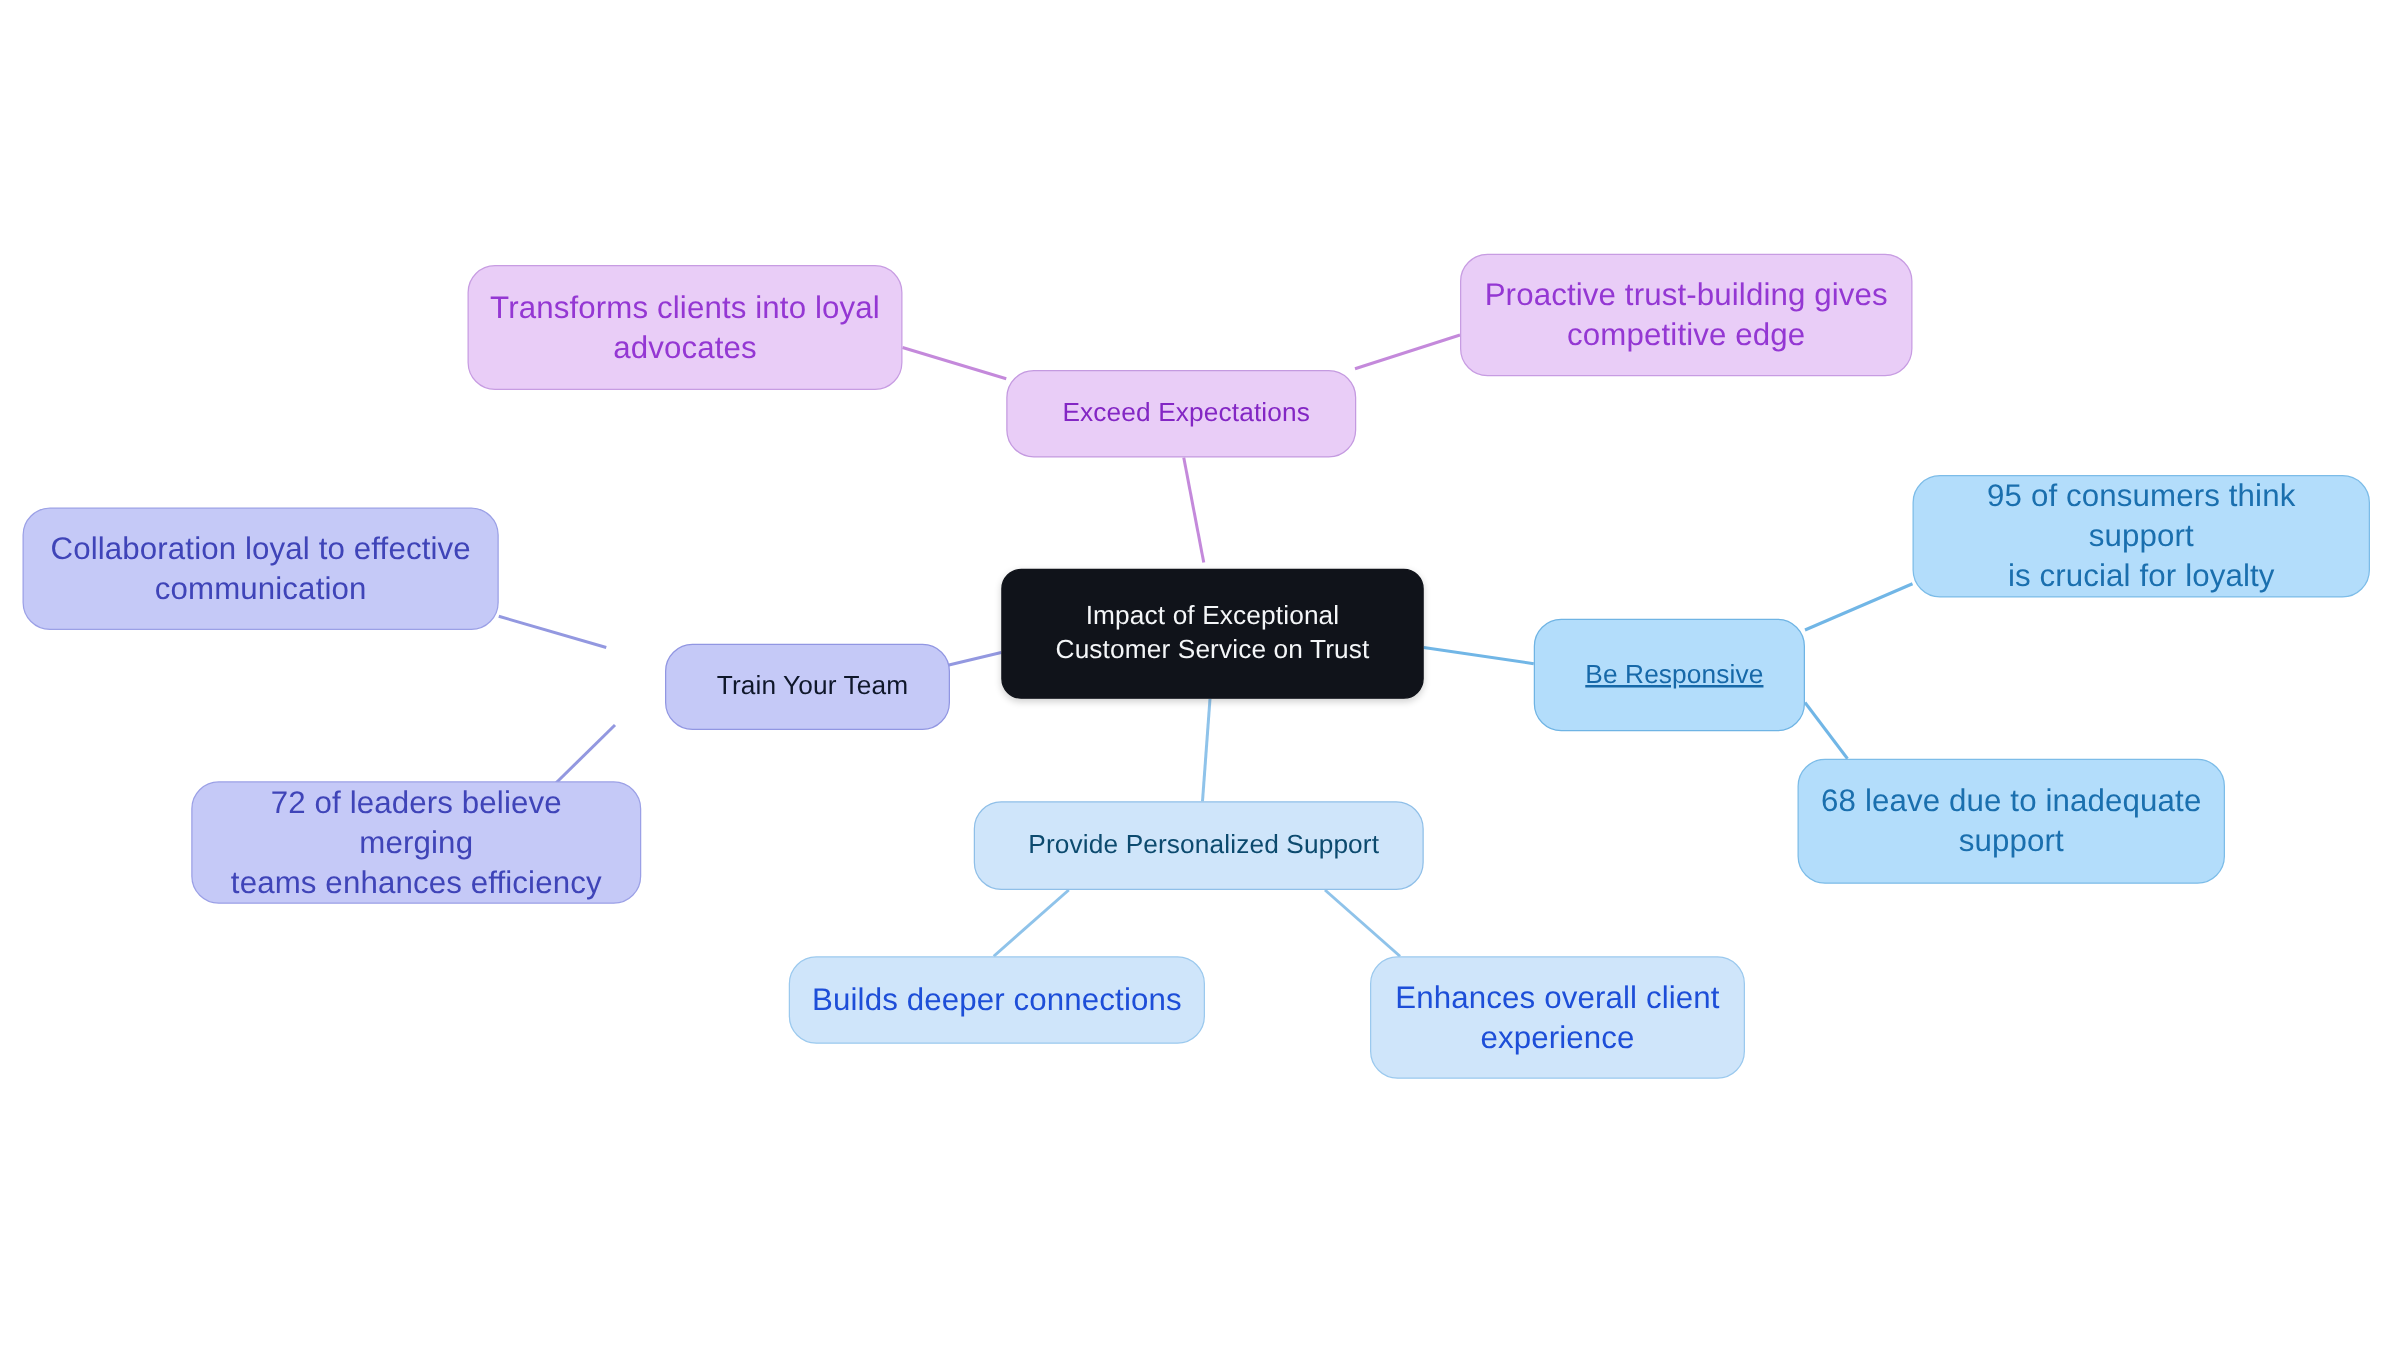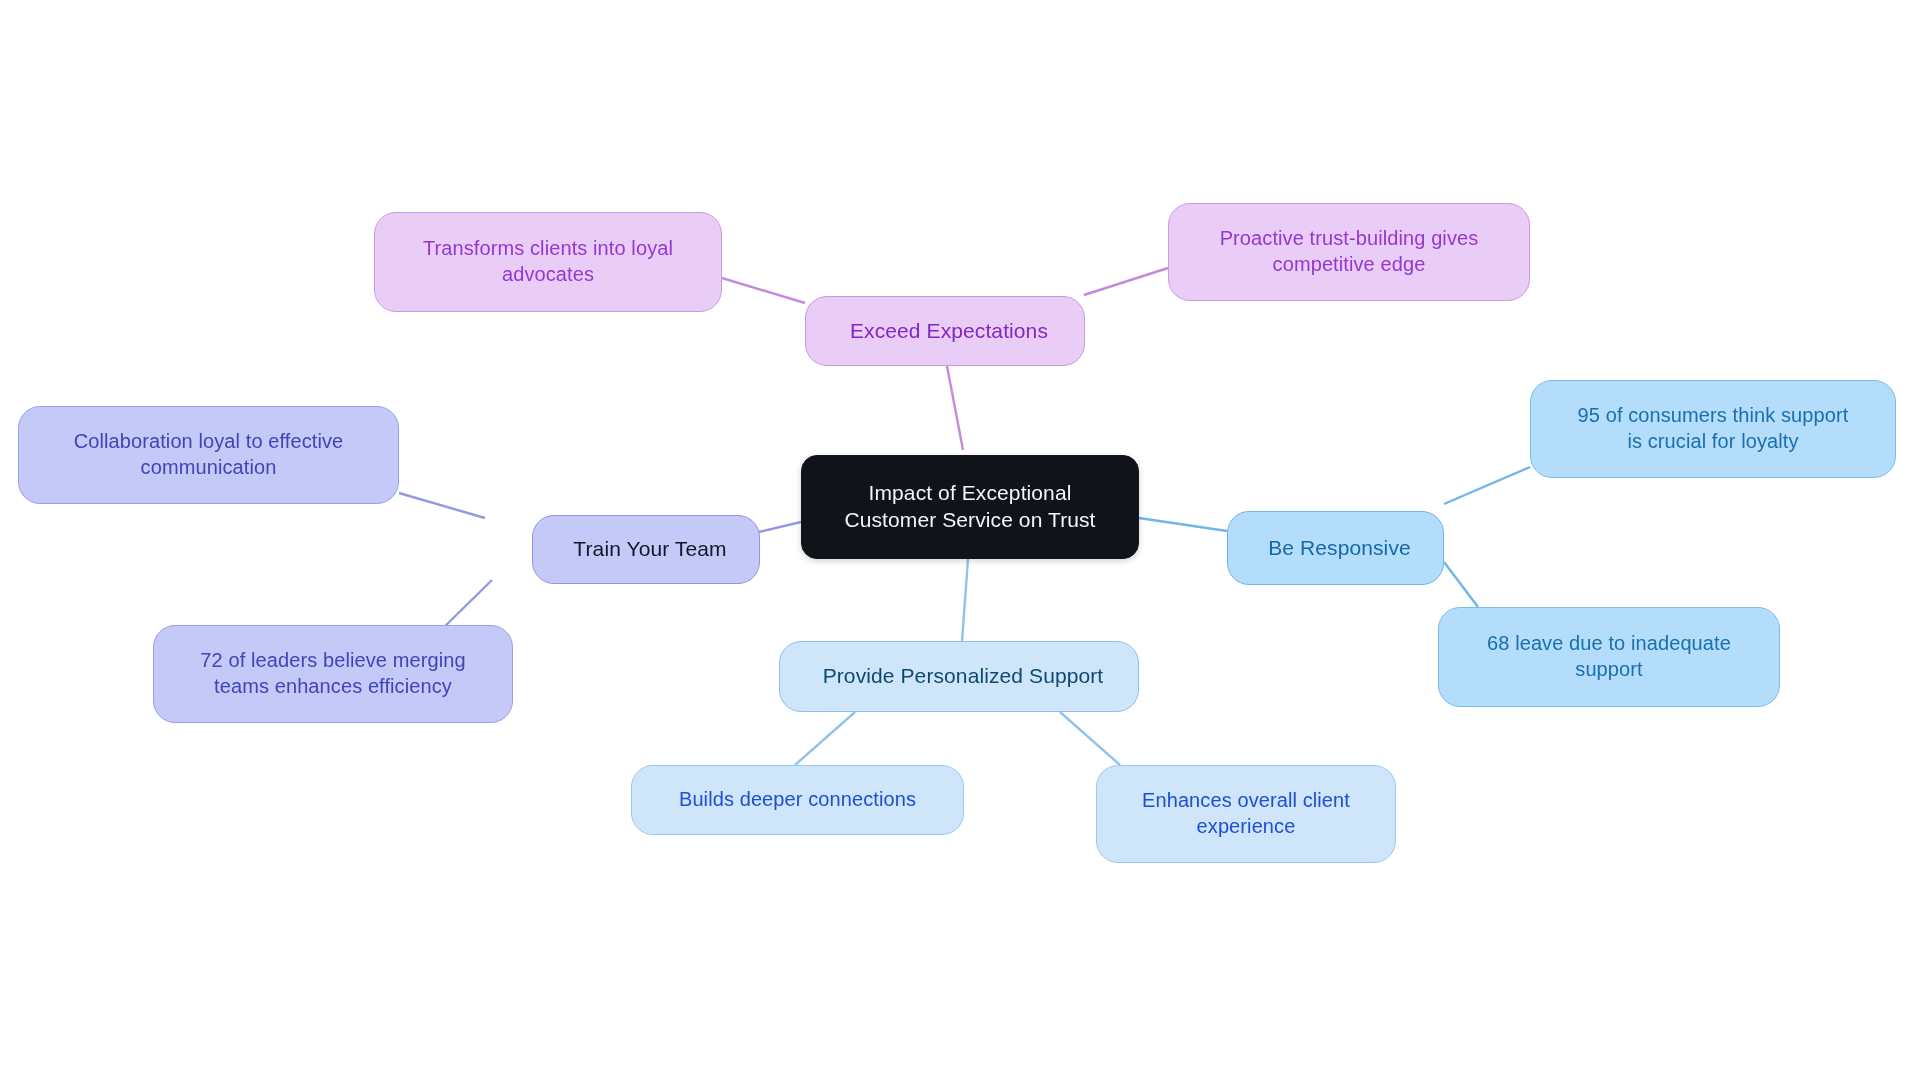--- a/index.html
+++ b/index.html
@@ -44,21 +44,21 @@
     color: #f4f6f8;
     font-size: 21px;
     border-radius: 16px;
     box-shadow: 0 2px 6px rgba(0,0,0,0.18);
   }
   .node.branch {
     font-size: 21px;
     padding-left: 22px;
   }
   .node.leaf {
-    font-size: 20px;
+    font-size: 25px;
   }
   .n-exceed {
     background: #e9cdf7;
     border-color: #c49ae0;
     color: #8326c4;
   }
   .n-mag-leaf {
     background: #e9cdf7;
     border-color: #c79ce2;
     color: #9437d3;
@@ -134,21 +134,21 @@
   </div>
   <div class="node leaf n-mag-leaf" style="left:374px; top:212px; width:348px; height:100px;">
     <span>Transforms clients into loyal
 advocates</span>
   </div>
   <div class="node leaf n-mag-leaf" style="left:1168px; top:203px; width:362px; height:98px;">
     <span>Proactive trust-building gives
 competitive edge</span>
   </div>
 
-  <div class="node branch n-respond" style="left:1227px; top:511px; width:217px; height:74px;">
+  <div class="node branch n-respond" style="left:1227px; top:495px; width:217px; height:90px;text-decoration:underline;">
     <span>Be Responsive</span>
   </div>
   <div class="node leaf n-blue-leaf" style="left:1530px; top:380px; width:366px; height:98px;">
     <span>95 of consumers think support
 is crucial for loyalty</span>
   </div>
   <div class="node leaf n-blue-leaf" style="left:1438px; top:607px; width:342px; height:100px;">
     <span>68 leave due to inadequate
 support</span>
   </div>

